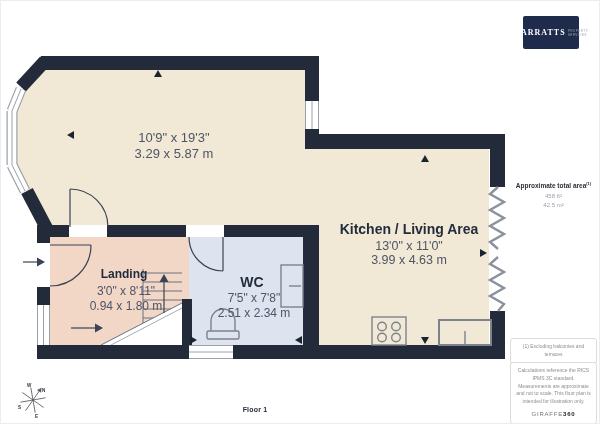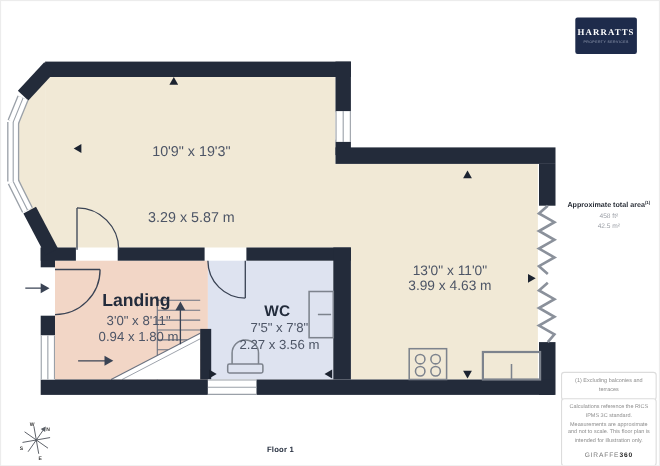--- a/index.html
+++ b/index.html
@@ -2,23 +2,23 @@
 <html><head>
 <meta charset="utf-8">
 <style>
   html,body{margin:0;padding:0;background:#fff;}
   .page{position:relative;width:600px;height:424px;background:#ffffff;border:1px solid #ececec;
         box-sizing:border-box;font-family:"Liberation Sans",sans-serif;overflow:hidden;}
   svg.plan{position:absolute;left:0;top:0;}
   .lbl{position:absolute;transform:translate(-50%,-50%);white-space:nowrap;text-align:center;
        color:#4d5566;line-height:1;}
   .room-name{font-weight:bold;color:#232c3c;}
-  .f14{font-size:14px;} .f13{font-size:13px;} .f13b{font-size:16px;} .f12{font-size:12.5px;} .f12s{font-size:12px;}
+  .f14{font-size:14px;} .f13{font-size:13px;} .f13b{font-size:12px;} .f12{font-size:12.5px;} .f12s{font-size:12px;}
   .logo{position:absolute;left:522px;top:15px;width:56px;height:33px;background:#1e2b4b;border-radius:2px;
-        display:flex;flex-direction:column;align-items:center;justify-content:center;gap:2px;}
+        display:flex;flex-direction:row;align-items:center;justify-content:center;gap:2px;}
   .logo-title{font-family:"Liberation Serif",serif;color:#ffffff;font-size:8px;font-weight:bold;letter-spacing:1px;}
   .logo-sub{font-size:3.2px;color:#9aa3b8;letter-spacing:0.4px;}
   .area-block{position:absolute;left:505px;top:180px;width:95px;text-align:center;}
   .area-label{font-size:6.5px;font-weight:bold;color:#2a2f38;}
   .area-label sup{font-size:4px;}
   .area-val{font-size:6px;color:#9b9fa6;margin-top:3.5px;}
   .note-box{position:absolute;left:509px;width:87px;border:1px solid #dcdcdc;border-radius:3px;
             box-sizing:border-box;padding:4px 5px;font-size:5px;color:#8d8d8d;text-align:center;line-height:1.55;background:#fff;}
   .box-footnote{top:337px;}
   .box-disclaimer{top:361px;min-height:53px;}
@@ -167,32 +167,33 @@
       <path d="M420,161 L424,154 L428,161 Z"></path>
       <path d="M73,130 L66,134 L73,138 Z"></path>
       <path d="M479,248 L486,252 L479,256 Z"></path>
       <path d="M420,336 L428,336 L424,343 Z"></path>
       <path d="M189,335 L196,339 L189,343 Z"></path>
       <path d="M301,335 L294,339 L301,343 Z"></path>
     </g>
   </svg>
 
   <div class="lbl f13" style="left:173px;top:136px;">10'9" x 19'3"</div>
-  <div class="lbl f13" style="left:173px;top:152px;margin-top:44px;">3.29 x 5.87 m</div>
-
+  <div class="lbl f13" style="left:173px;top:152px;">3.29 x 5.87 m</div>
+
+  <div class="lbl room-name f14" style="left:408px;top:228px;">Kitchen / Living Area</div>
   <div class="lbl f12" style="left:408px;top:245px;">13'0" x 11'0"</div>
   <div class="lbl f12" style="left:408px;top:259px;">3.99 x 4.63 m</div>
 
   <div class="lbl room-name f13b" style="left:123px;top:273px;">Landing</div>
   <div class="lbl f12s" style="left:125px;top:290px;">3'0" x 8'11"</div>
   <div class="lbl f12s" style="left:125px;top:305px;">0.94 x 1.80 m</div>
 
   <div class="lbl room-name f14" style="left:251px;top:281px;">WC</div>
   <div class="lbl f12s" style="left:253px;top:297px;">7'5" x 7'8"</div>
-  <div class="lbl f12s" style="left:253px;top:312px;">2.27 x 3.56 m</div>
+  <div class="lbl f12s" style="left:253px;top:312px;">2.51 x 2.34 m</div>
 
   <div class="logo">
     <div class="logo-title">HARRATTS</div>
     <div class="logo-sub">PROPERTY SERVICES</div>
   </div>
 
   <div class="area-block">
     <div class="area-label"><span>Approximate total area</span><sup>(1)</sup></div>
     <div class="area-val">458 ft²</div>
     <div class="area-val">42.5 m²</div>

